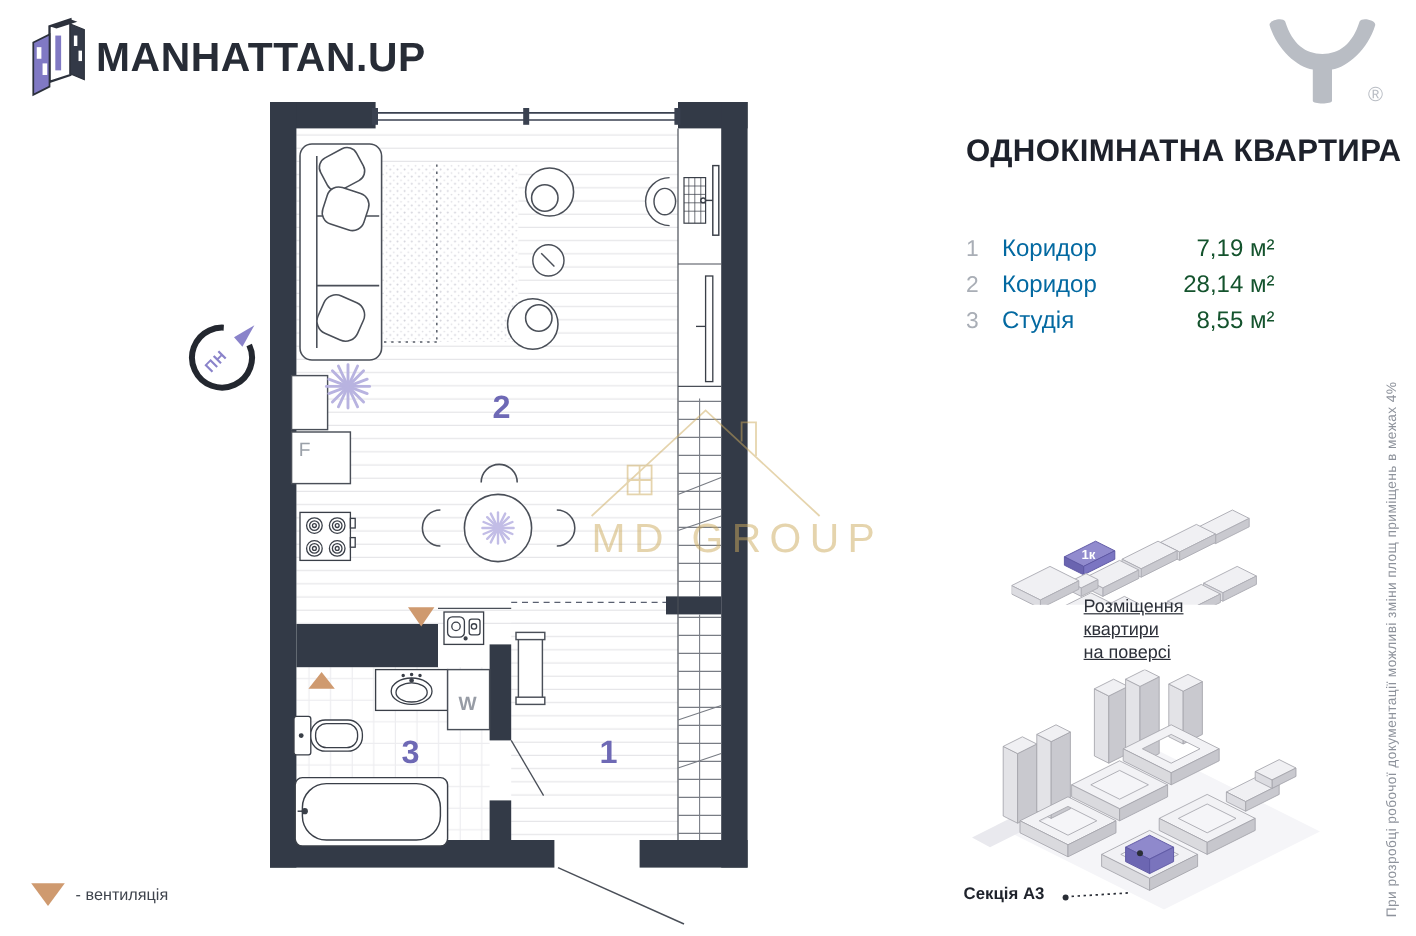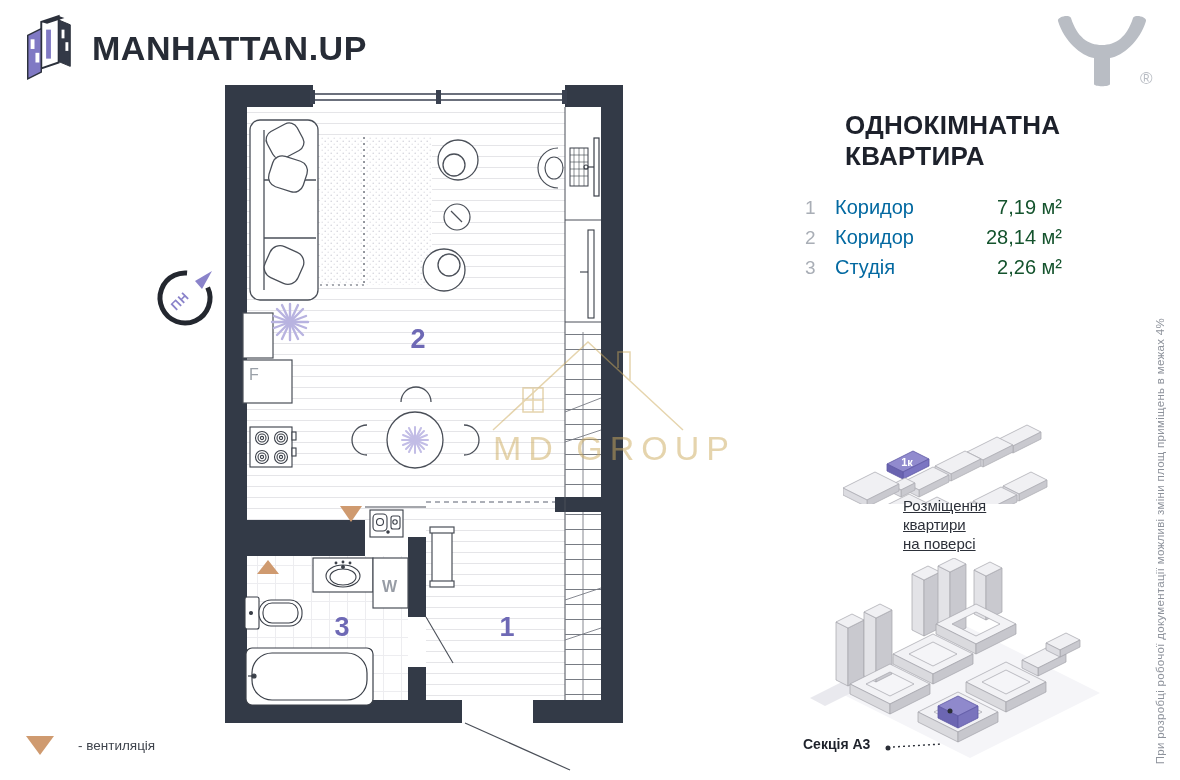--- a/index.html
+++ b/index.html
@@ -1,50 +1,50 @@
 <!DOCTYPE html>
 <html><head>
 <meta charset="utf-8">
 <style>
   html,body{margin:0;padding:0;background:#ffffff;}
   *{box-sizing:border-box;}
   #page{position:relative;width:1180px;height:780px;background:#fff;overflow:hidden;
         font-family:"Liberation Sans","DejaVu Sans",sans-serif;color:#23272f;}
 
   
-  .header{position:absolute;left:20px;top:12px;display:flex;align-items:center;gap:14px;}
+  .header{position:absolute;left:20px;top:12px;display:flex;align-items:center;gap:2px;}
   .brand-text{font-size:34px;font-weight:700;letter-spacing:.5px;color:#272c36;}
   .ylogo{position:absolute;left:1050px;top:12px;}
 
   
   .plan-svg{position:absolute;left:150px;top:80px;}
   .watermark{position:absolute;left:468px;top:330px;opacity:.5;pointer-events:none;}
   .wm-text{font-size:34px;letter-spacing:7px;fill:#cdab5e;font-weight:400;}
 
   
   .apt-title{position:absolute;left:805px;top:110px;font-size:26px;font-weight:800;
-             letter-spacing:.3px;color:#1d212b;margin-left:40px;}
+             letter-spacing:.3px;color:#1d212b;}
   .apt-sub{position:absolute;left:805px;top:147px;font-size:25px;color:#22262e;}
   .apt-sub b{font-size:26px;font-weight:800;}
   .rooms{position:absolute;left:805px;top:196px;width:257px;}
   .room-row{display:flex;align-items:baseline;height:30px;font-size:20px;}
   .room-num{width:30px;color:#a9aeb6;font-size:19px;}
   .room-name{color:#0369a1;}
   .room-area{margin-left:auto;color:#14532d;}
 
   .floor-diagram{position:absolute;left:843px;top:424px;}
   .floor-caption{position:absolute;left:903px;top:496px;font-size:15px;line-height:19px;
                  color:#2c3039;white-space:pre-line;text-decoration:underline;}
   .building-svg{position:absolute;left:800px;top:558px;}
   .section-label{position:absolute;left:803px;top:736px;font-size:14px;font-weight:700;color:#1e222b;}
 
   .vnote{position:absolute;right:14px;top:318px;writing-mode:vertical-rl;transform:rotate(180deg);
          font-size:11.5px;letter-spacing:.3px;color:#8d929b;white-space:nowrap;}
 
-  .legend{position:absolute;left:26px;top:736px;display:flex;align-items:center;gap:24px;}
+  .legend{position:absolute;left:26px;top:736px;display:flex;align-items:center;gap:9px;}
   .tri-down{width:0;height:0;border-left:14px solid transparent;border-right:14px solid transparent;
             border-top:19px solid #cf9a6f;}
   .legend-text{font-size:13.5px;color:#3f444d;}
 </style>
 </head>
 <body>
 
 <div id="page">
 
   <div class="header">
@@ -306,21 +306,21 @@
       <span class="room-area">7,19 м²</span>
     </div>
     <div class="room-row">
       <span class="room-num">2</span>
       <span class="room-name">Коридор</span>
       <span class="room-area">28,14 м²</span>
     </div>
     <div class="room-row">
       <span class="room-num">3</span>
       <span class="room-name">Студія</span>
-      <span class="room-area">2,26 м²</span>
+      <span class="room-area">8,55 м²</span>
     </div>
   </div>
 
   <svg class="floor-diagram" width="215" height="80" viewBox="0 0 215 80">
     <g stroke="#aeaeb5" stroke-width="0.8">
 
       <g>
           <polygon points="170,22 198,8 184,1 156,15" fill="#f0f0f3"></polygon>
           <polygon points="170,22 198,8 198,15 170,29" fill="#c9c9cf"></polygon>
           <polygon points="156,15 170,22 170,29 156,22" fill="#dcdce1"></polygon>

